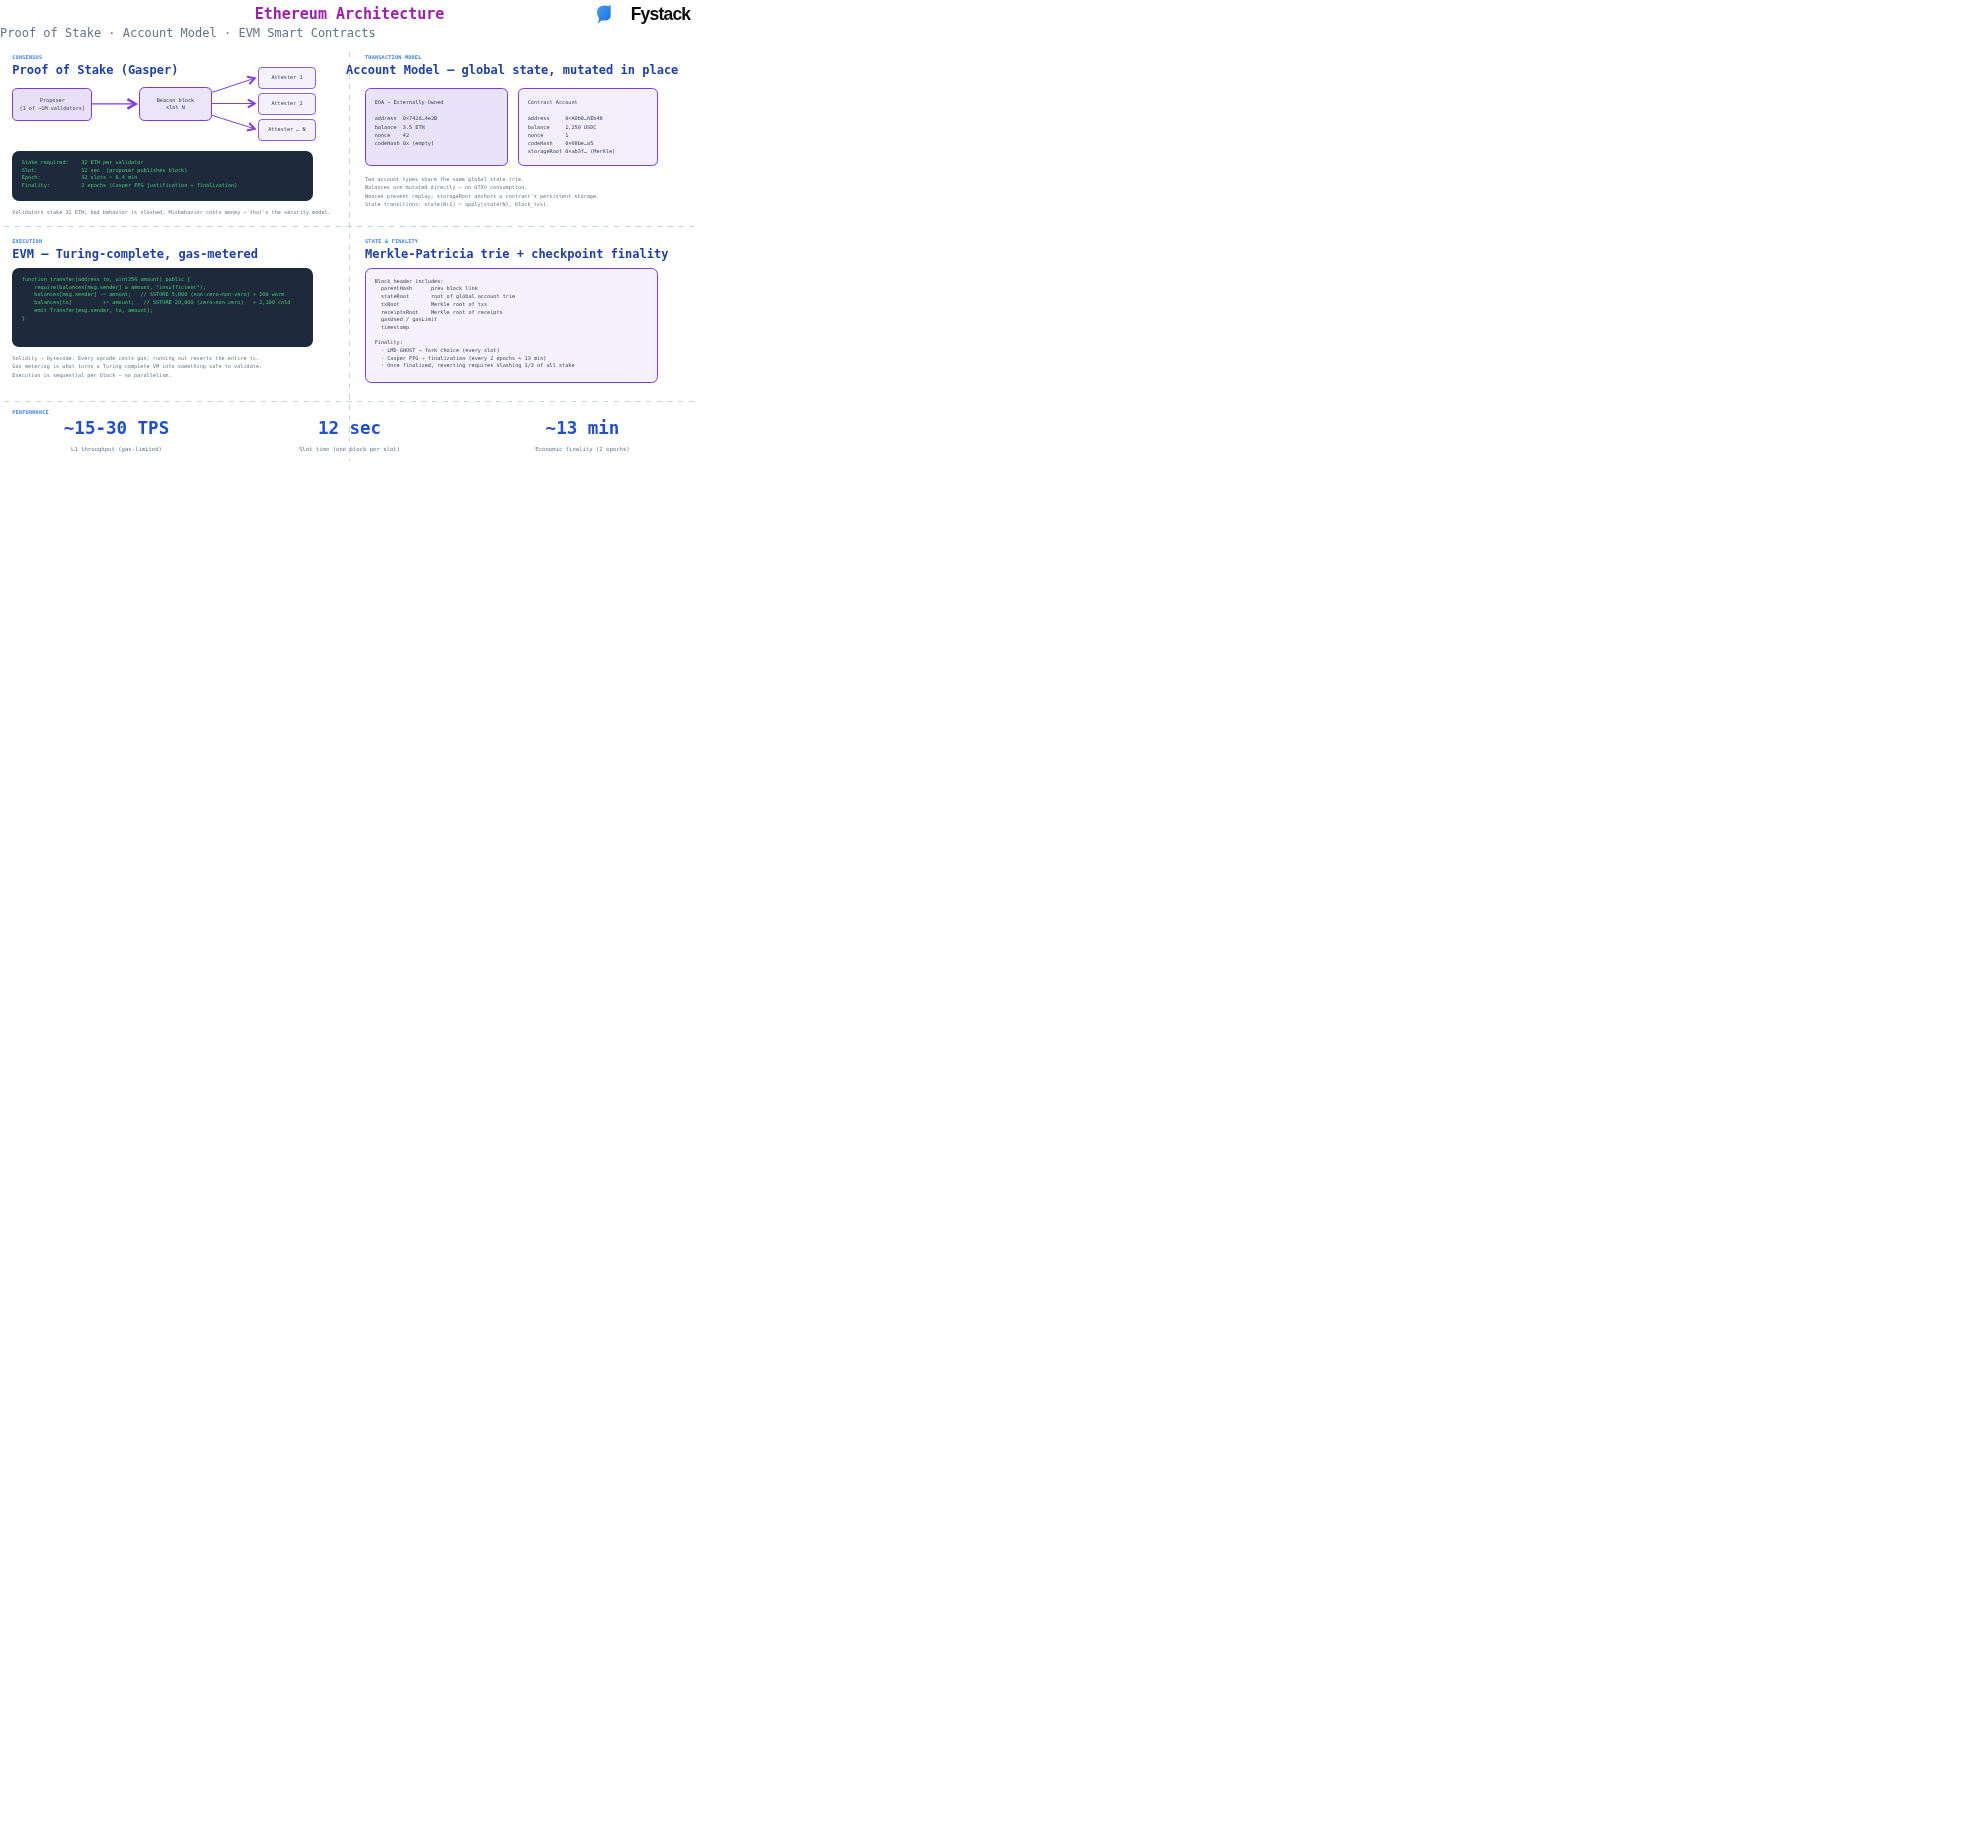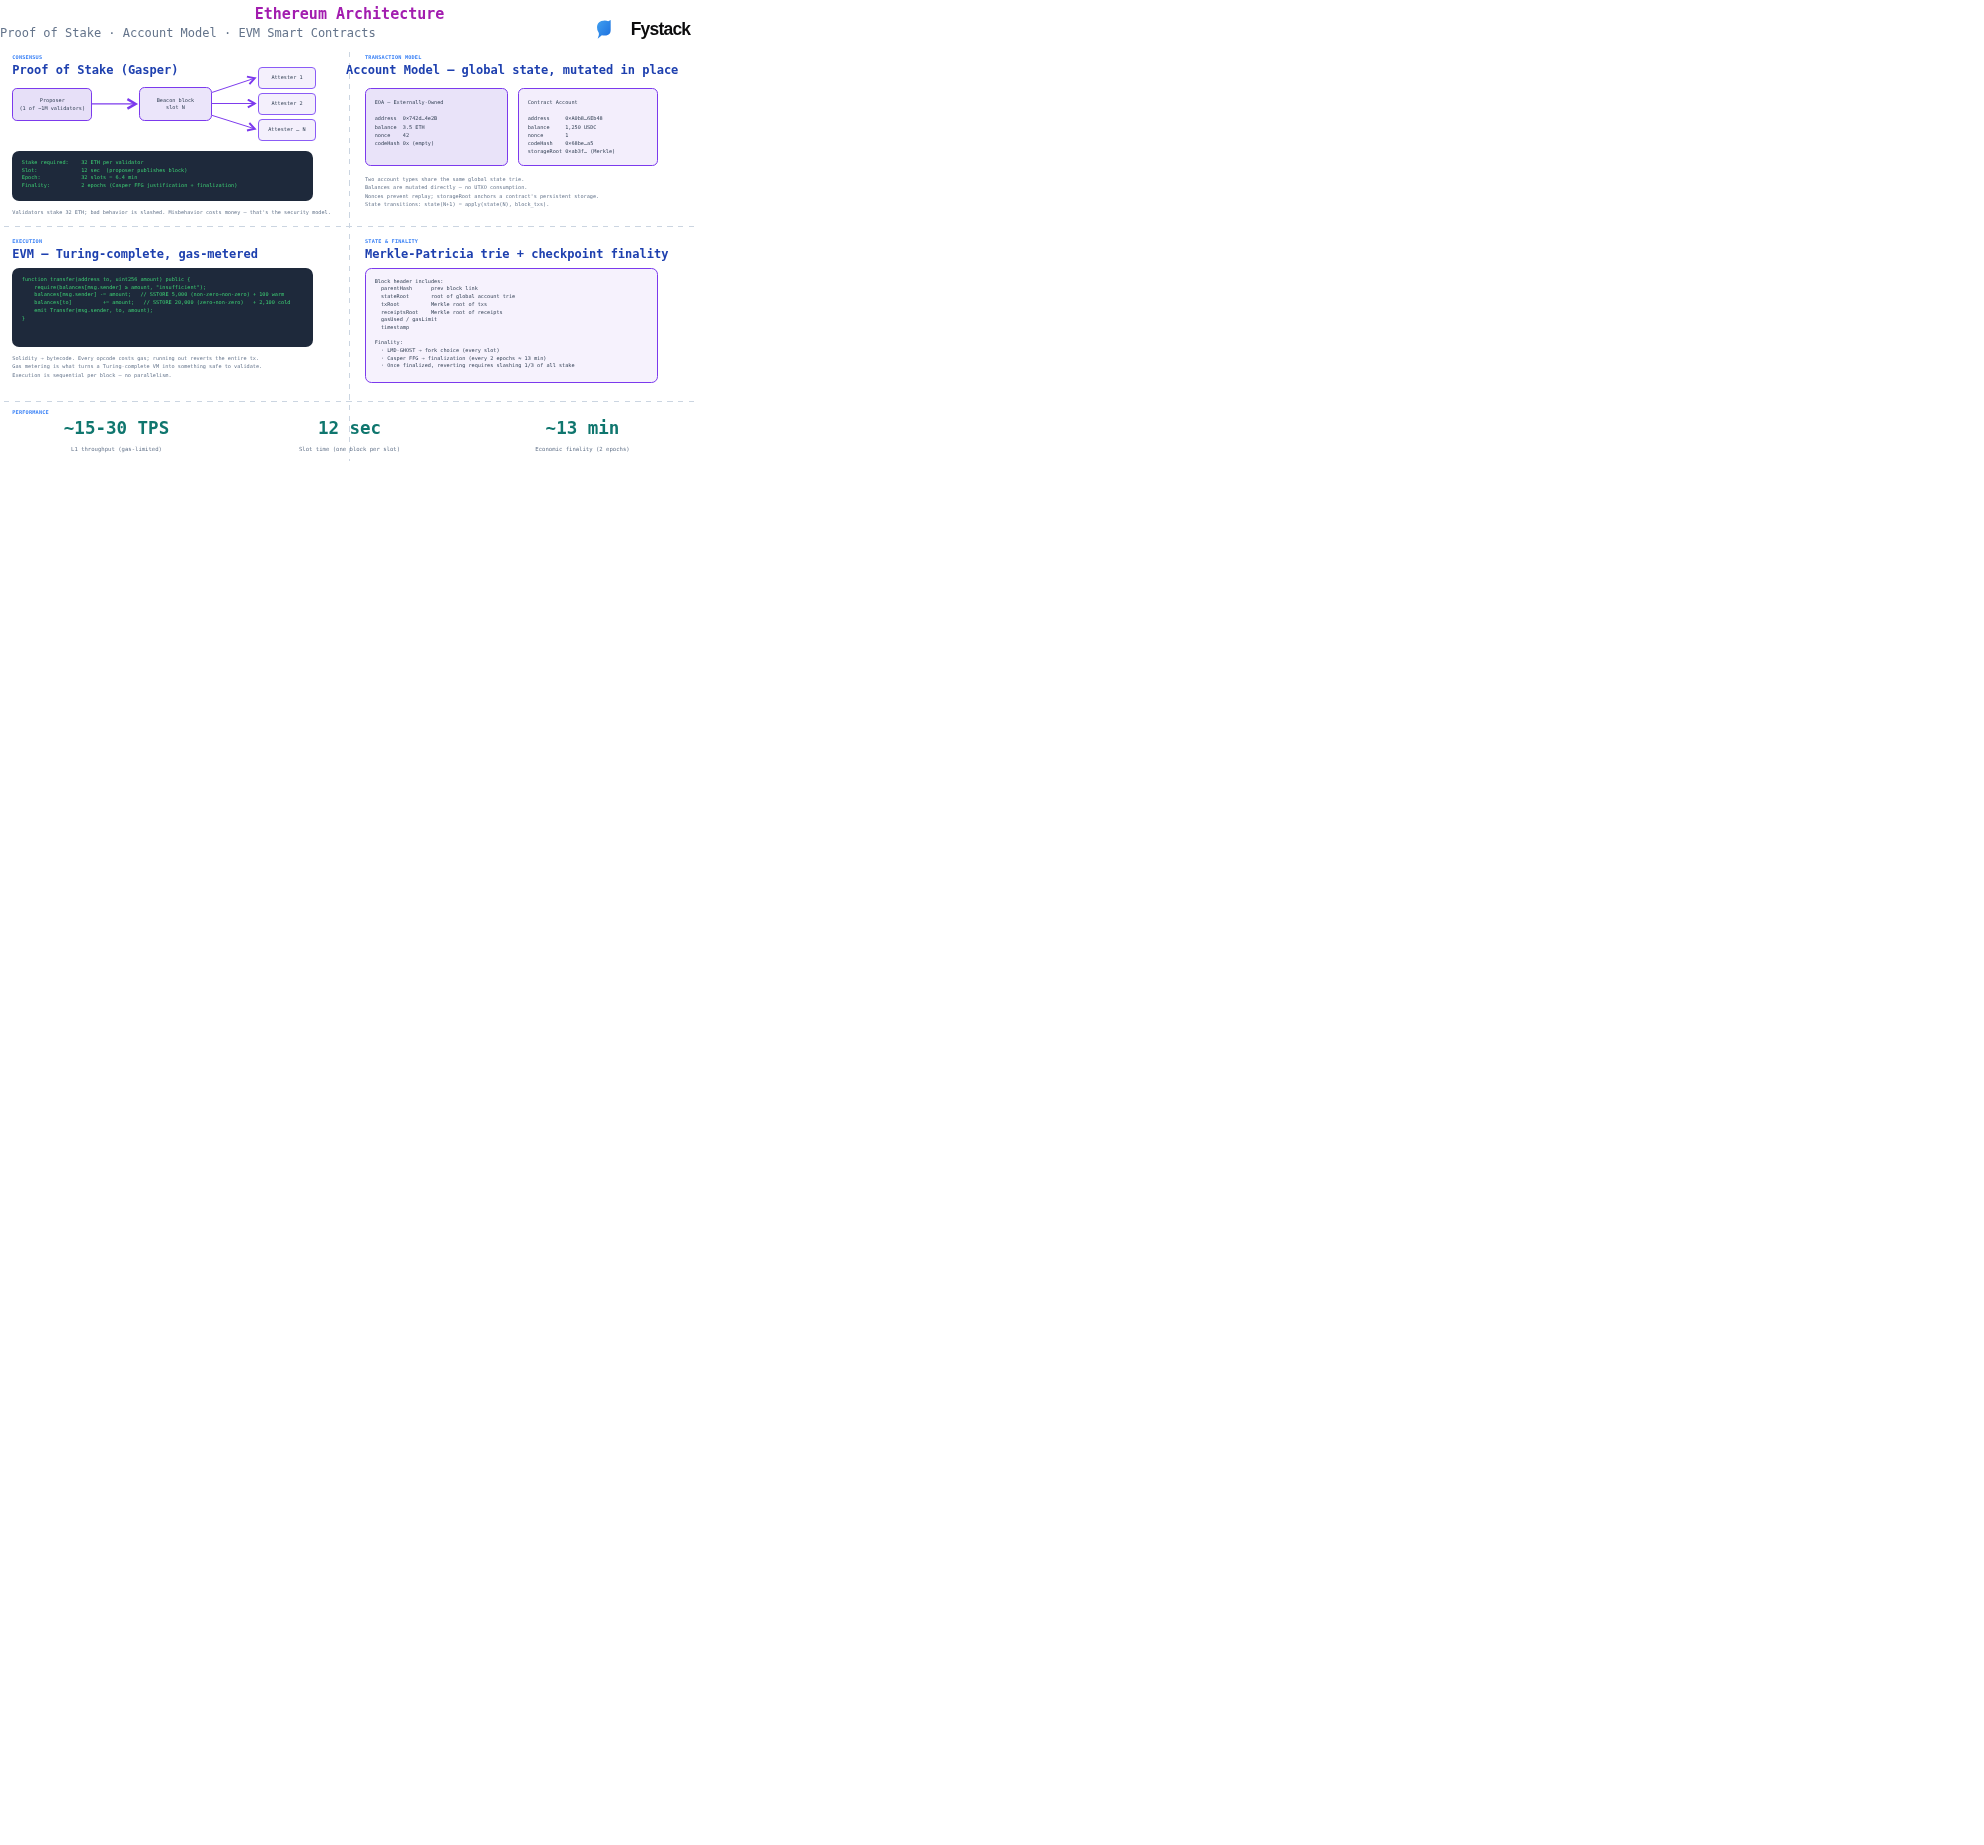--- a/index.html
+++ b/index.html
@@ -5,21 +5,21 @@
   html,body{margin:0;padding:0;background:#ffffff;}
   .canvas{
     position:relative;width:699px;height:461px;background:#ffffff;overflow:hidden;
     font-family:"DejaVu Sans Mono","Liberation Mono",monospace;color:#334155;
   }
   .abs{position:absolute;}
   .pre{white-space:pre;}
   
   .title{left:0;top:4.8px;width:100%;text-align:center;font-size:15px;font-weight:bold;color:#a21caf;}
   .subtitle{left:0;top:26px;width:100%;text-align:left;font-size:12px;color:#64748b;}
-  .brand{right:8.7px;top:18px;display:flex;align-items:flex-start;gap:18px;}
+  .brand{right:8.7px;top:3px;display:flex;align-items:flex-start;gap:18px;}
   .brand-text{font-family:"Liberation Sans",sans-serif;font-weight:bold;font-size:17.5px;color:#0b0b0c;letter-spacing:-0.8px;line-height:23px;}
   
   .vdiv{left:349px;top:52px;width:0.8px;height:410px;
     background:repeating-linear-gradient(to bottom,#cbd5e1 0 5.2px,transparent 5.2px 10.7px);}
   .hdiv{left:4.4px;width:690px;height:0.8px;
     background:repeating-linear-gradient(to right,#cbd5e1 0 5.2px,transparent 5.2px 10.7px);}
   .hdiv1{top:226px;} .hdiv2{top:401px;}
   
   .sec-label{font-size:5.2px;font-weight:bold;color:#3b82f6;letter-spacing:0.2px;}
   .sec-heading{font-size:12px;font-weight:bold;color:#1e40af;}
@@ -43,21 +43,21 @@
   .pbox-eoa{left:365px;top:88px;width:143px;height:78px;background:#e9e3f9;}
   .pbox-contract{left:518px;top:88px;width:140px;height:78px;background:#f3eefc;}
   .pbox-header{left:365px;top:268px;width:293px;height:115px;background:#f6f2fd;border-radius:6.4px;}
   .pbox-header .pre{line-height:7.7px;}
   .pbox-pad{padding:8.7px 8.7px;}
   
   .note{font-size:5.2px;line-height:8.3px;color:#64748b;}
   
   .stats{left:0;top:418px;width:699px;display:flex;}
   .stat{flex:1;text-align:center;}
-  .stat-value{font-size:17.5px;font-weight:bold;color:#0f766e;line-height:20.6px;}
+  .stat-value{font-size:17.5px;font-weight:bold;color:#1d4ed8;line-height:20.6px;}
   .stat-caption{margin-top:7.1px;font-size:5.6px;color:#64748b;}
   .arrows{left:0;top:60px;width:326px;height:87px;pointer-events:none;}
 </style>
 </head>
 <body>
 
 <div class="canvas">
 
   <div class="abs title">Ethereum Architecture</div>
   <div class="abs subtitle">Proof of Stake · Account Model · EVM Smart Contracts</div>

